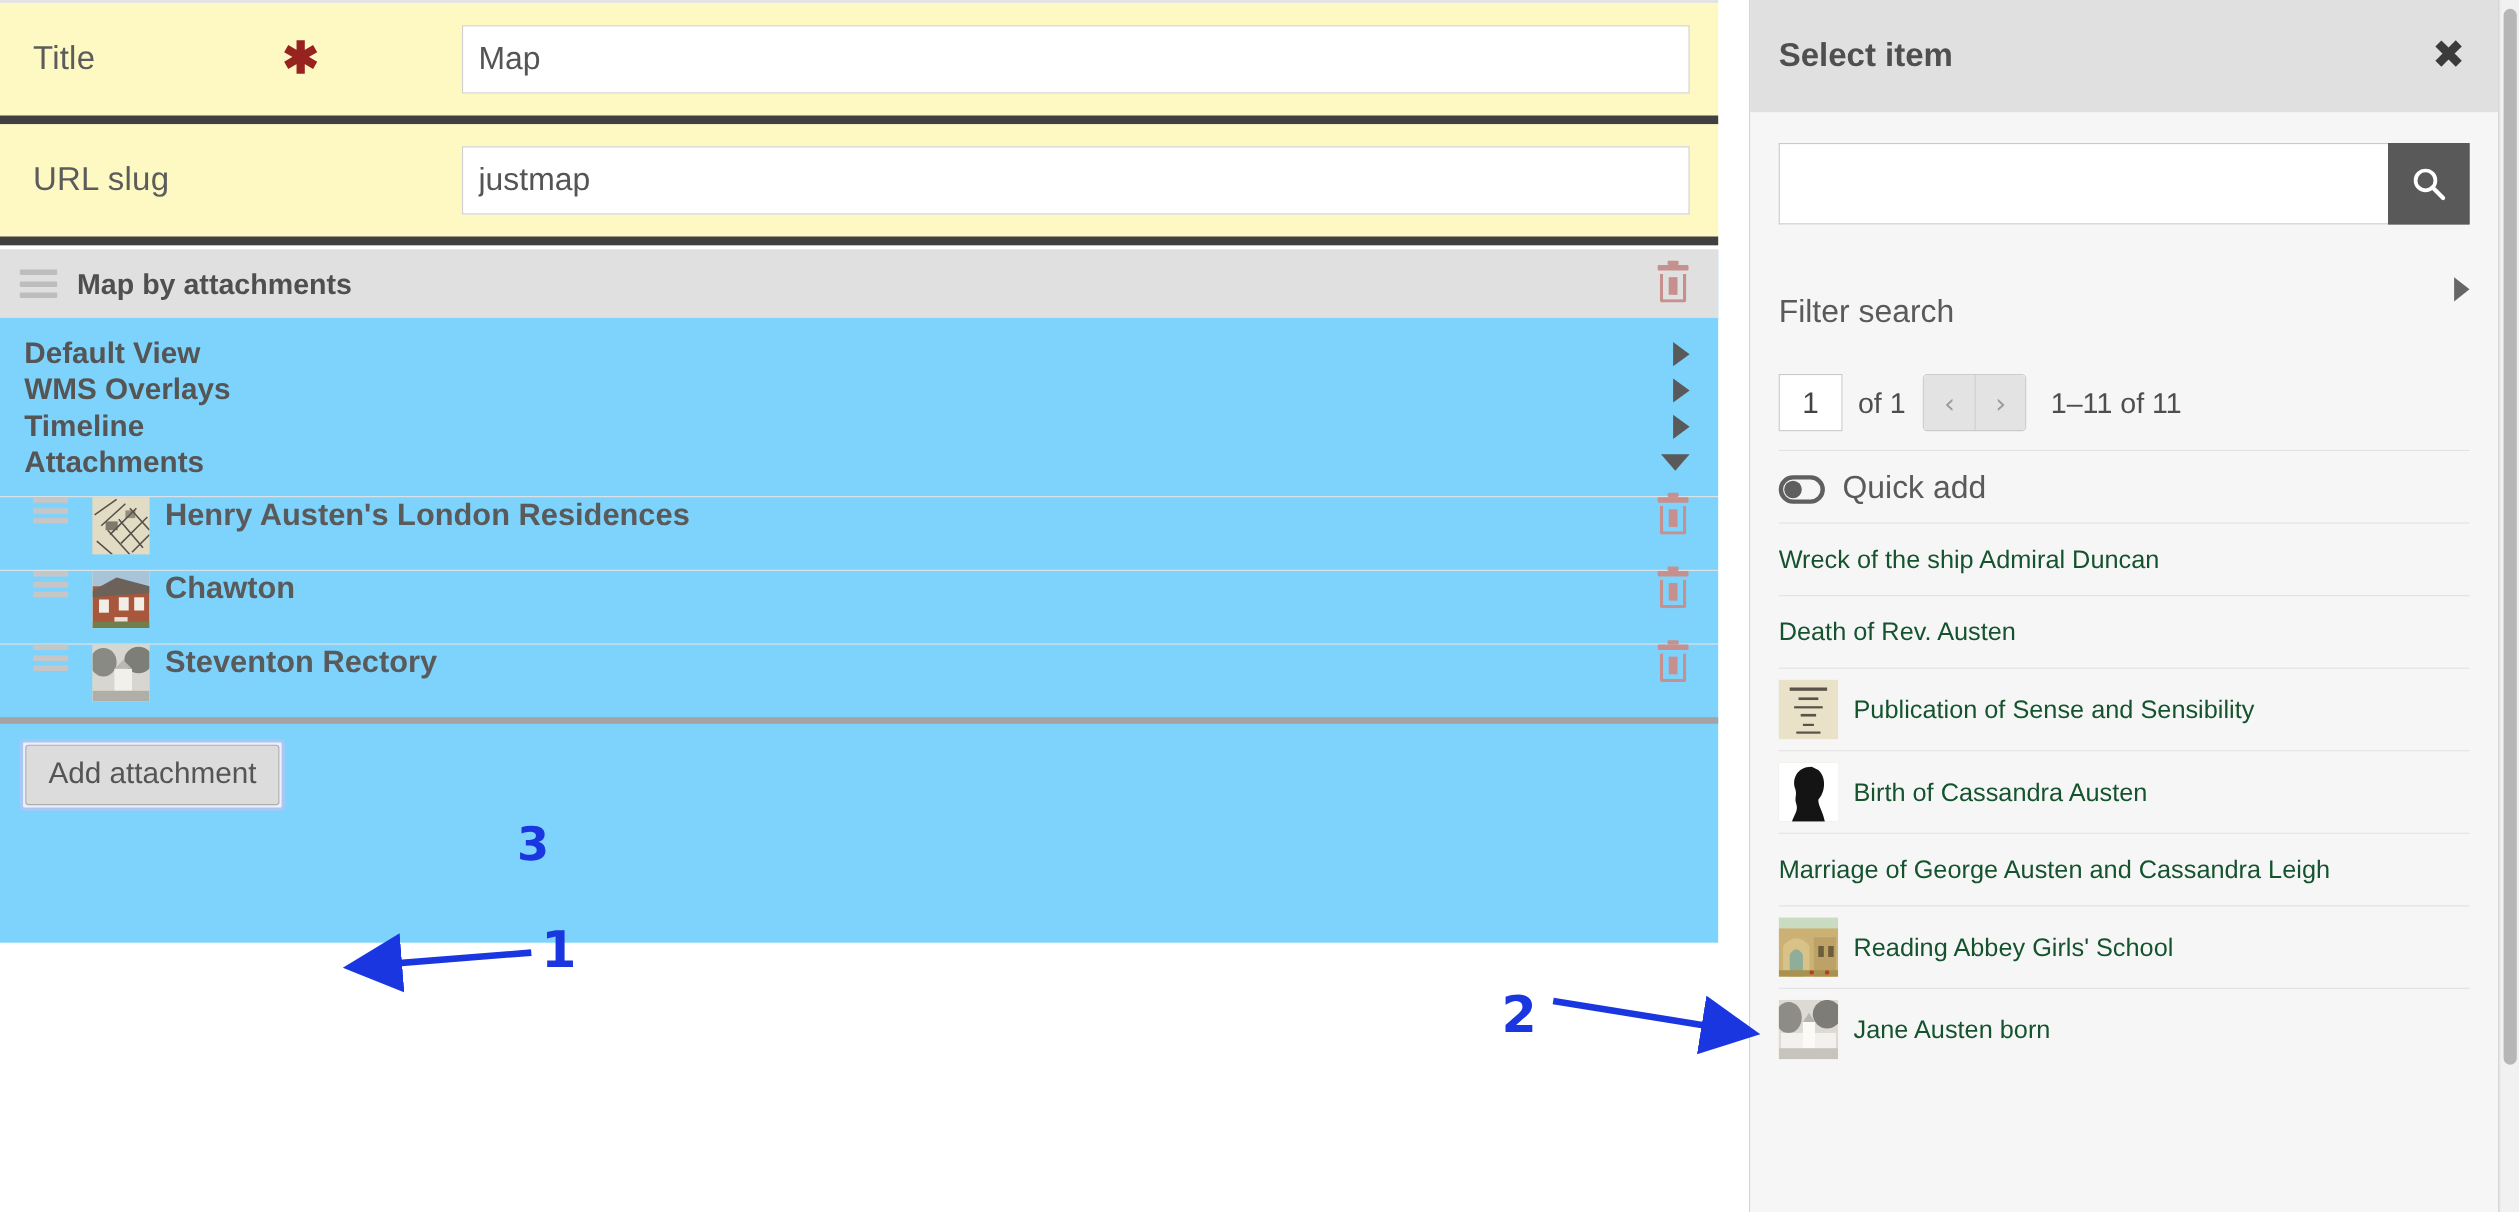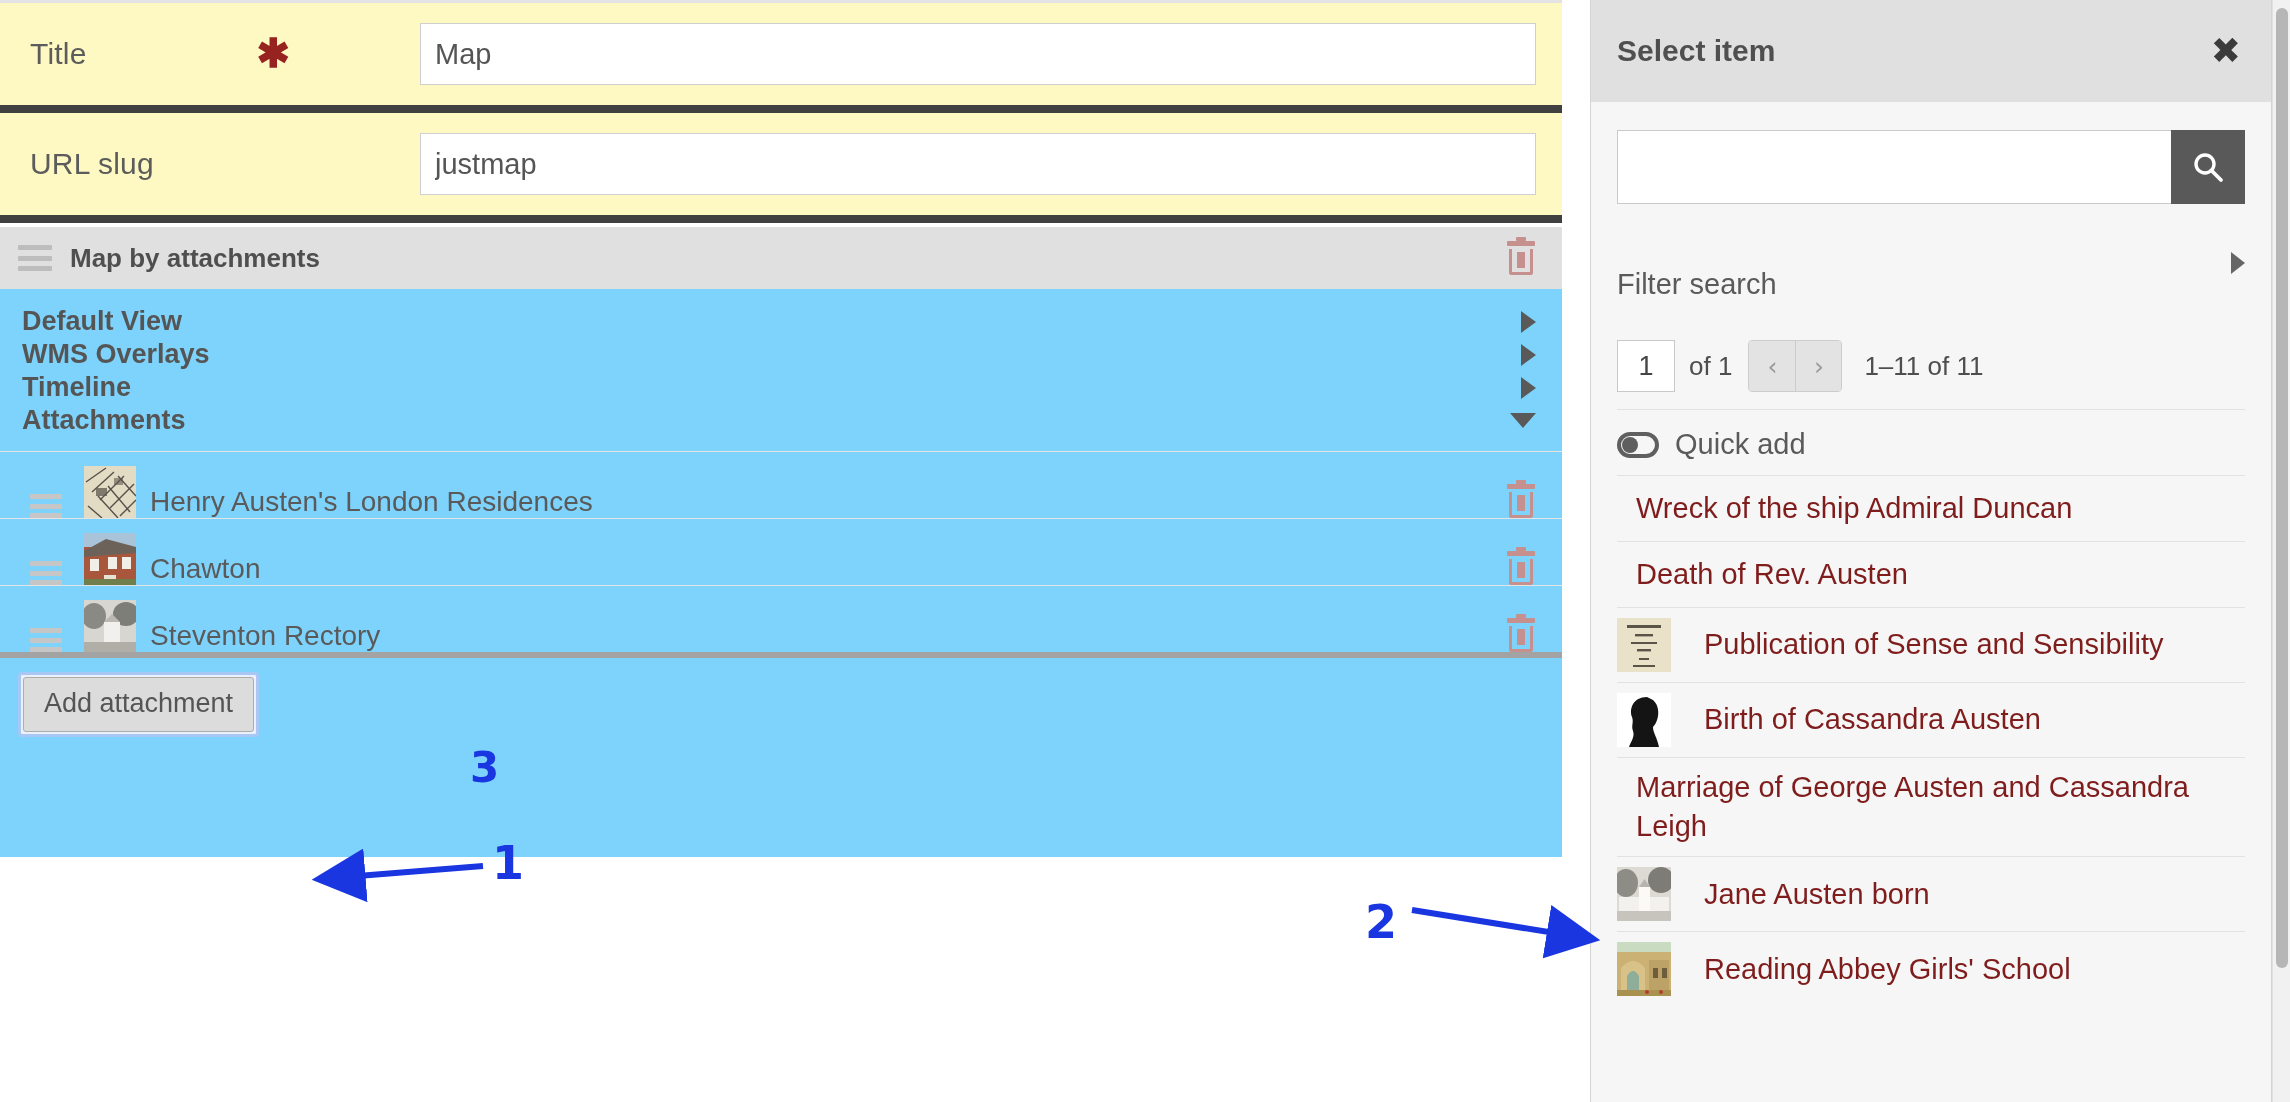--- a/index.html
+++ b/index.html
@@ -172,24 +172,25 @@
     border-left: 13px solid transparent;
     border-right: 13px solid transparent;
     border-top: 15px solid #595959;
     border-bottom: none;
   }
 
   
   .attach-list { margin-top: 14px; }
   .attach-row {
     display: flex;
-    align-items: flex-end;
+    align-items: flex-start;
     height: 67px;
     border-top: 1px solid #e4e4e4;
     padding: 0 26px 0 30px;
+    font-weight: bold;
   }
   .attach-row .drag-handle { width: 32px; height: 24px; }
   .attach-row .drag-handle i { height: 5px; background: #c6c6c6; }
   .thumb {
     width: 52px; height: 52px;
     margin-left: 22px;
     flex: 0 0 auto;
     background: #ded7c0;
     overflow: hidden;
     border: 0;
@@ -389,24 +390,23 @@
     cursor: pointer;
   }
   .res-item .thumb-r {
     width: 54px; height: 54px;
     flex: 0 0 auto;
     margin-right: 14px;
     overflow: hidden;
     background: #e8e3d2;
   }
   .res-link {
-    font-size: 29px;
-    color: #7f1d1d;
+    font-size: 23px;
+    color: #14532d;
     line-height: 1.15;
-    margin-left: 19px;
   }
   .res-item.wrap .res-link { line-height: 1.35; }
 
   
   #scrollbar {
     position: absolute;
     right: 0; top: 0;
     width: 18px; height: 1102px;
     background: #f1f1f1;
     border-left: 1px solid #e0e0e0;
@@ -652,55 +652,55 @@
             <svg width="54" height="54" viewBox="0 0 54 54" aria-hidden="true">
               <rect width="54" height="54" fill="#ffffff"></rect>
               <path d="M30 4 C16 4 12 16 15 24 C17 30 14 32 16 38 C18 44 14 48 12 54 L42 54 C40 44 36 40 36 34 C42 28 44 14 36 7 Z" fill="#141414"></path>
             </svg>
           </span>
           <span class="res-link">Birth of Cassandra Austen</span>
         </div>
 
         <div class="res-item wrap">
           <span class="res-link">Marriage of George Austen and Cassandra Leigh</span>
-        </div>
-
-        <div class="res-item">
-          <span class="thumb-r">
-            <svg width="54" height="54" viewBox="0 0 54 54" aria-hidden="true">
-              <rect width="54" height="54" fill="#ddd9d3"></rect>
-              <ellipse cx="9" cy="16" rx="12" ry="14" fill="#8d8c86"></ellipse>
-              <ellipse cx="44" cy="13" rx="13" ry="13" fill="#7d7c76"></ellipse>
-              <rect x="2" y="30" width="50" height="14" fill="#f2f1ed"></rect>
-              <rect x="22" y="20" width="11" height="24" fill="#fbfaf7"></rect>
-              <polygon points="22,20 27.5,12 33,20" fill="#b5b4ae"></polygon>
-              <rect x="0" y="44" width="54" height="10" fill="#c6c4bd"></rect>
-            </svg>
-          </span>
-          <span class="res-link">Jane Austen born</span>
         </div>
 
         <div class="res-item">
           <span class="thumb-r">
             <svg width="54" height="54" viewBox="0 0 54 54" aria-hidden="true">
               <rect width="54" height="54" fill="#c9dcc2"></rect>
               <rect x="0" y="10" width="54" height="44" fill="#cbb173"></rect>
               <path d="M4 54 L4 26 Q16 12 28 26 L28 54 Z" fill="#d9c287"></path>
               <path d="M10 54 L10 34 Q16 24 22 34 L22 54 Z" fill="#8fae9a"></path>
               <rect x="32" y="18" width="20" height="36" fill="#bda268"></rect>
               <rect x="36" y="26" width="5" height="10" fill="#6e5d3c"></rect>
               <rect x="45" y="26" width="5" height="10" fill="#6e5d3c"></rect>
               <rect x="0" y="48" width="54" height="6" fill="#a9924f"></rect>
               <circle cx="30" cy="50" r="2" fill="#b63b2c"></circle>
               <circle cx="44" cy="50" r="2" fill="#b63b2c"></circle>
             </svg>
           </span>
           <span class="res-link">Reading Abbey Girls' School</span>
         </div>
 
+        <div class="res-item">
+          <span class="thumb-r">
+            <svg width="54" height="54" viewBox="0 0 54 54" aria-hidden="true">
+              <rect width="54" height="54" fill="#ddd9d3"></rect>
+              <ellipse cx="9" cy="16" rx="12" ry="14" fill="#8d8c86"></ellipse>
+              <ellipse cx="44" cy="13" rx="13" ry="13" fill="#7d7c76"></ellipse>
+              <rect x="2" y="30" width="50" height="14" fill="#f2f1ed"></rect>
+              <rect x="22" y="20" width="11" height="24" fill="#fbfaf7"></rect>
+              <polygon points="22,20 27.5,12 33,20" fill="#b5b4ae"></polygon>
+              <rect x="0" y="44" width="54" height="10" fill="#c6c4bd"></rect>
+            </svg>
+          </span>
+          <span class="res-link">Jane Austen born</span>
+        </div>
+
       </div>
     </div>
   </div>
 
   <div id="scrollbar">
     <div id="scroll-thumb"></div>
   </div>
 
   <svg id="annot" viewBox="0 0 2290 1102">
     <defs>

